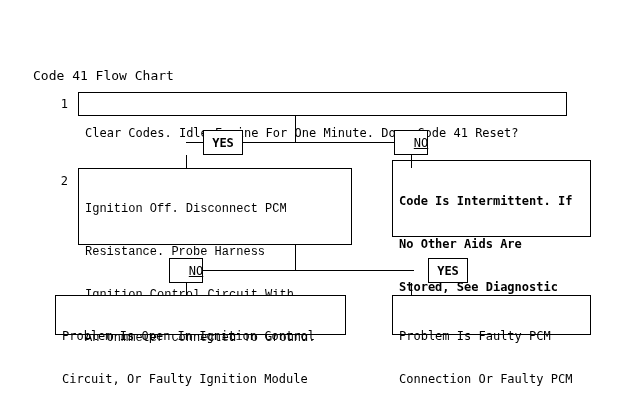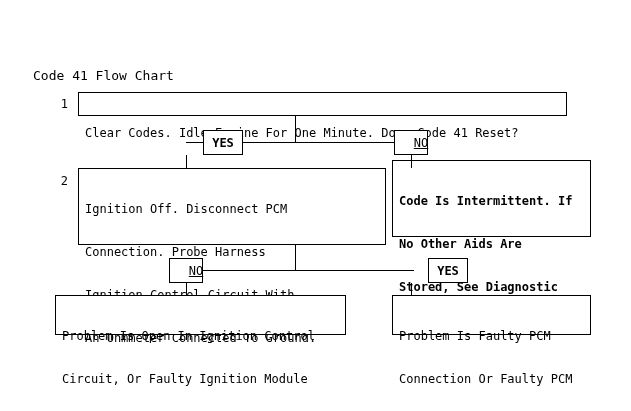--- a/index.html
+++ b/index.html
@@ -87,23 +87,23 @@
     <span>YES</span>
   </div>
 
   <div class="decision no" style="left:394px; top:130px; width:34px; height:25px;">
     <span>NO</span>
   </div>
 
   <div class="line v" style="left:186px; top:155px; height:13px;"></div>
   <div class="line v" style="left:411px; top:155px; height:13px;"></div>
 
-  <div class="box" style="left:78px; top:168px; width:308px; height:77px;">
+  <div class="box" style="left:78px; top:168px; width:274px; height:77px;font-family:Liberation Mono, monospace;">
     <span class="tline">Ignition Off. Disconnect PCM</span>
-    <span class="tline">Connection. Probe Harness</span>
+    <span class="tline">Resistance. Probe Harness</span>
     <span class="tline">Ignition Control Circuit With</span>
     <span class="tline">An Ohmmeter Connected To Ground.</span>
   </div>
 
   <div class="box" style="left:392px; top:160px; width:199px; height:77px;font-weight:bold;">
     <span class="tline">Code Is Intermittent. If</span>
     <span class="tline">No Other Aids Are</span>
     <span class="tline">Stored, See Diagnostic</span>
     <span class="tline">Aids</span>
   </div>

